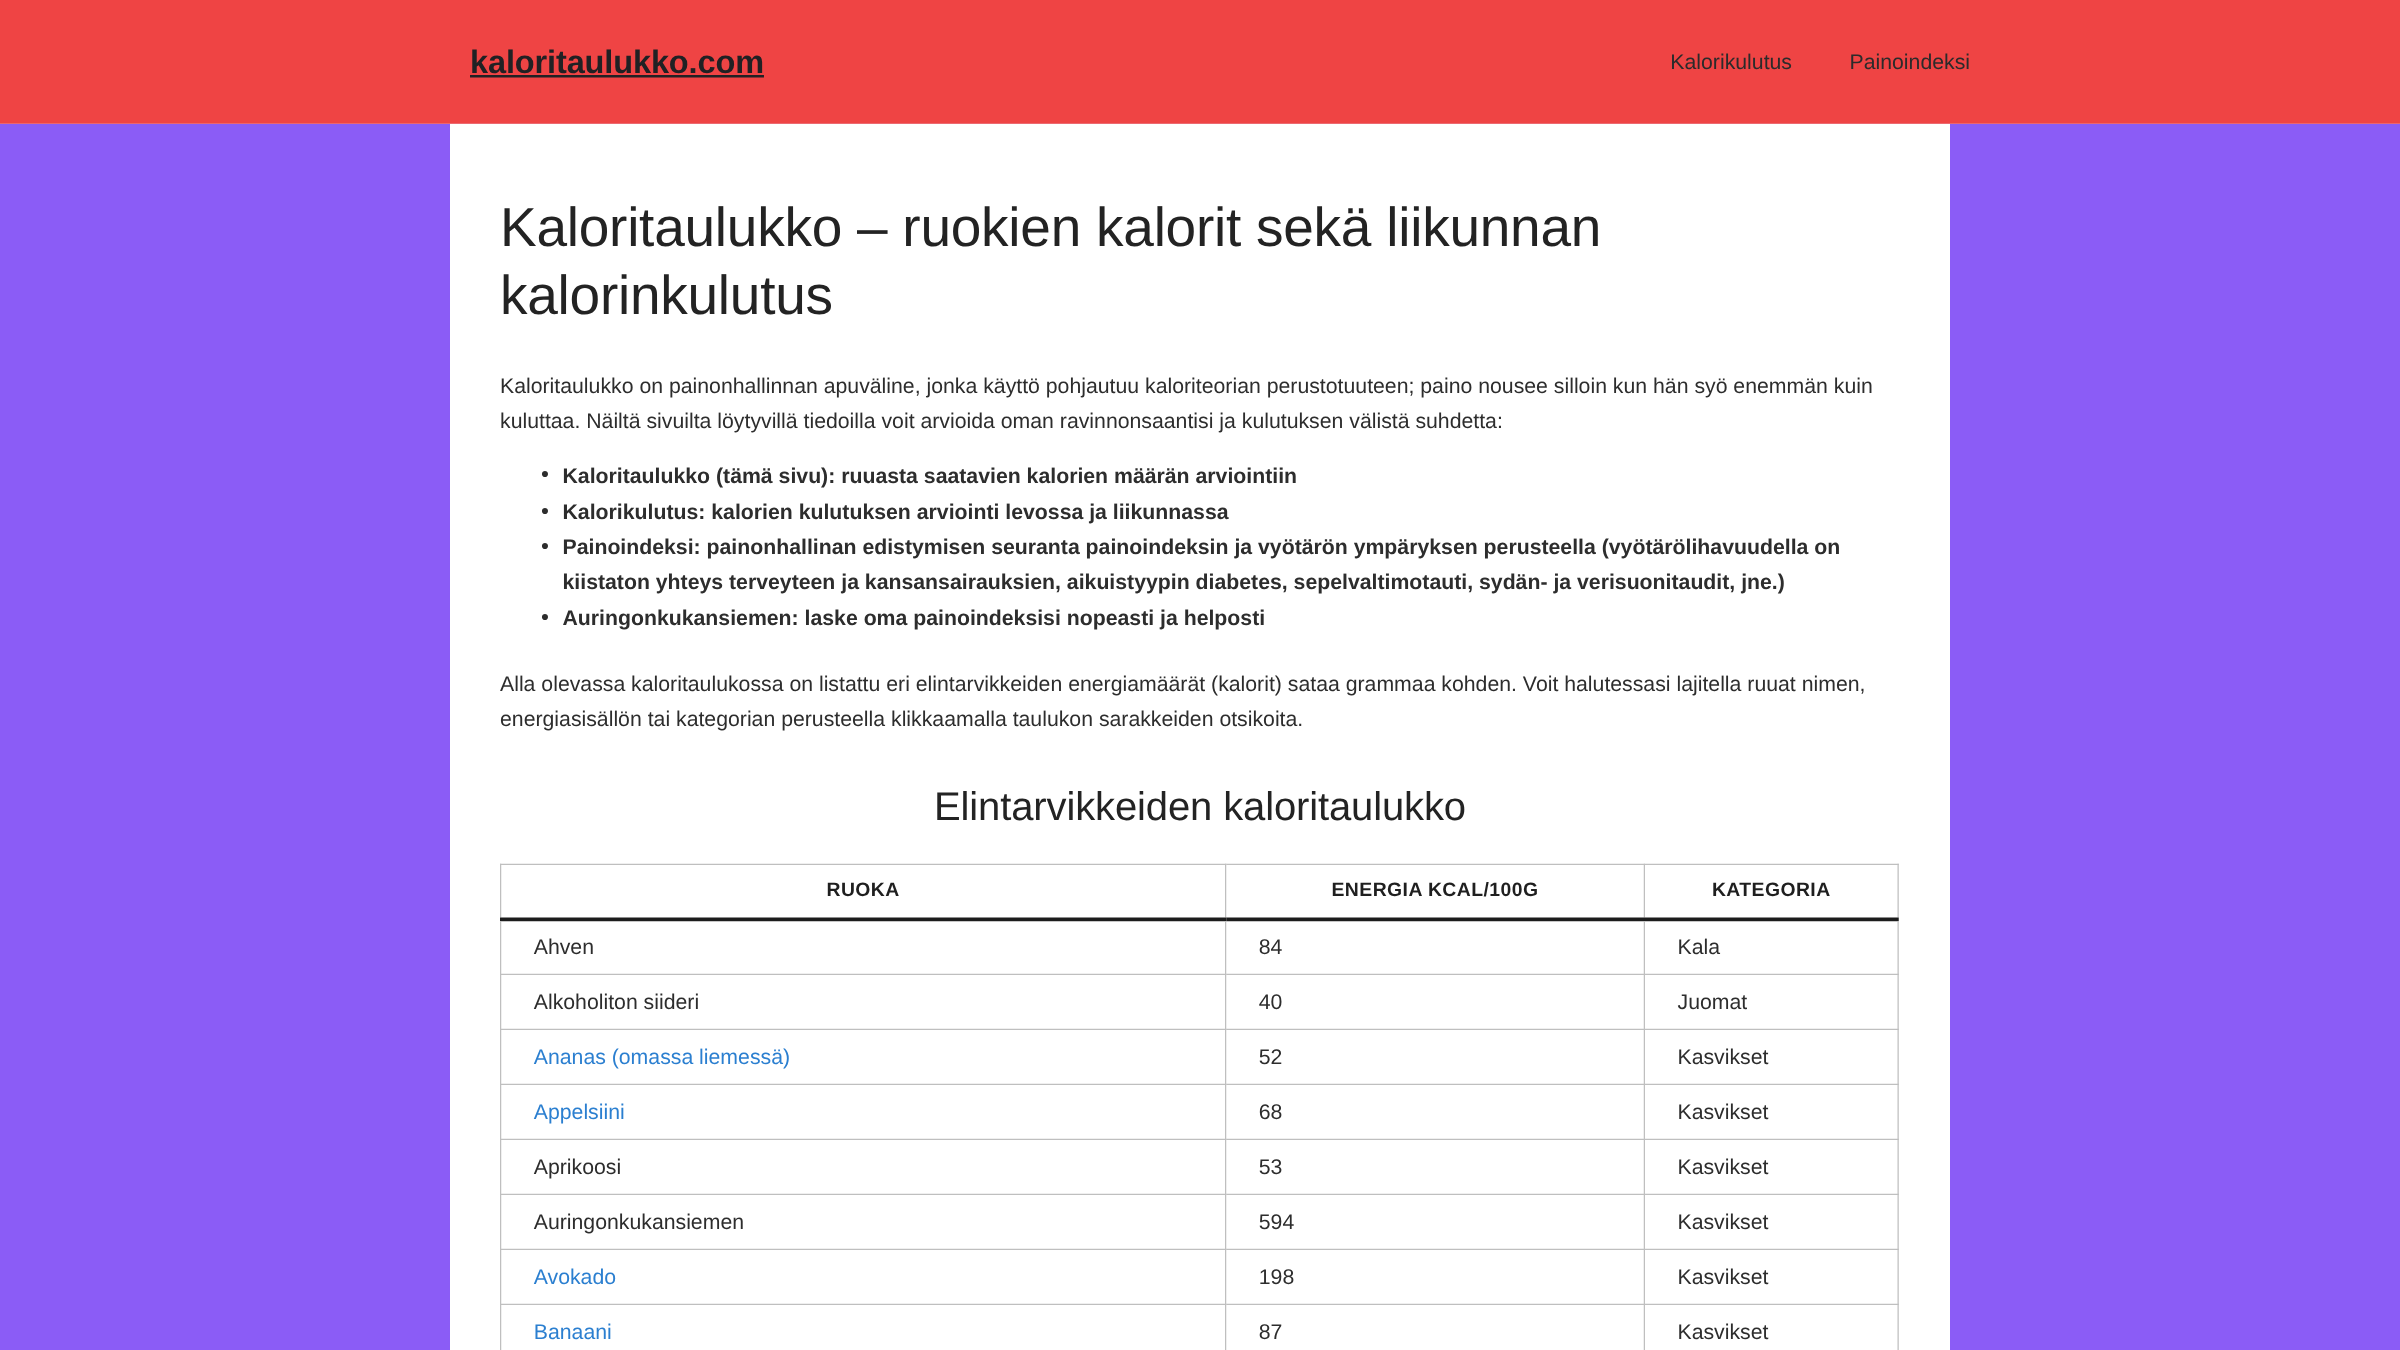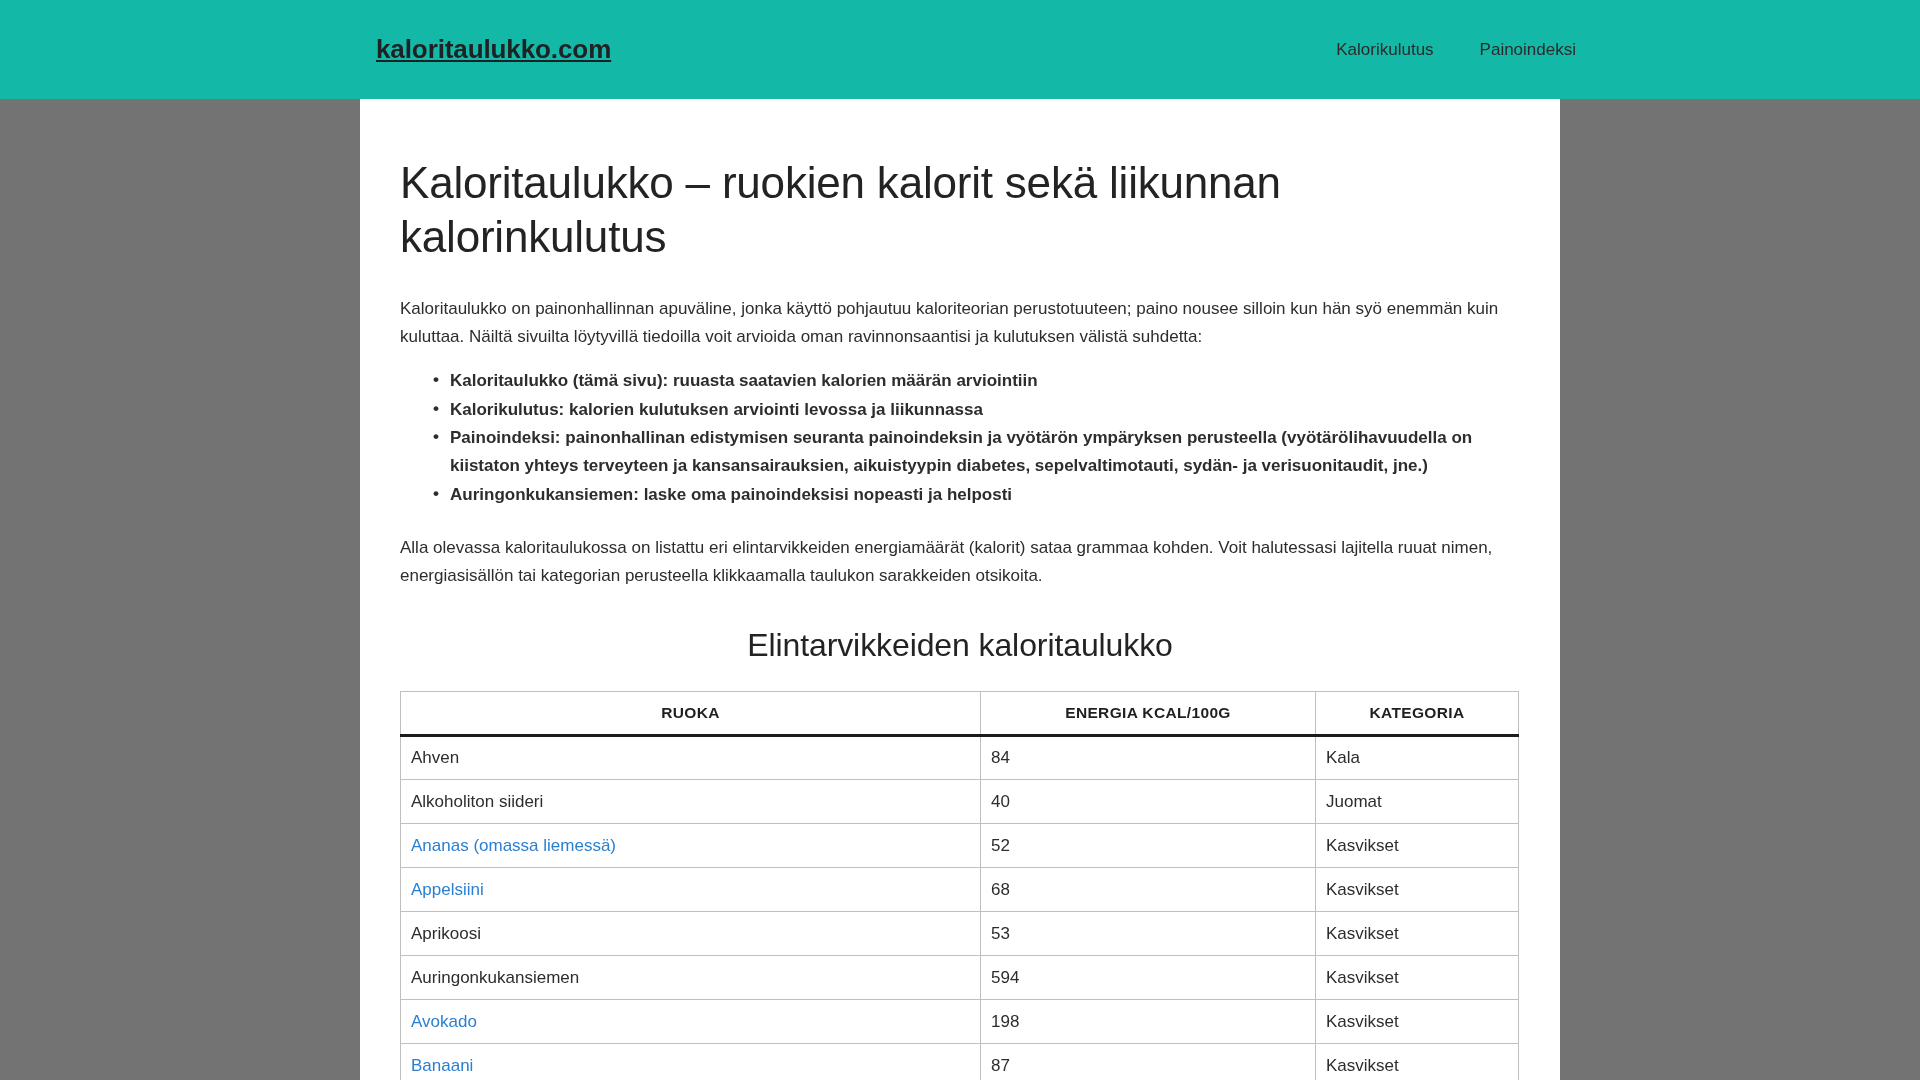--- a/index.html
+++ b/index.html
@@ -9,21 +9,21 @@
     width: 1920px;
     height: 1080px;
     overflow: hidden;
     background: #f5f7f8;
     font-family: "Liberation Sans", sans-serif;
     -webkit-font-smoothing: antialiased;
   }
 
   
   .site-header {
-    background: #14b8a6;
+    background: #ef4444;
     height: 99px;
     width: 100%;
     display: flex;
     align-items: center;
     position: relative;
     padding-left: 32px;
   }
   .header-inner {
     width: 1200px;
     margin: 0 auto;
@@ -46,21 +46,21 @@
   }
   .nav-link {
     font-size: 17px;
     color: #2b2b2b;
     text-decoration: none;
     white-space: nowrap;
   }
 
   
   .page-body {
-    background: #737373;
+    background: #8b5cf6;
     height: 981px;
     width: 100%;
   }
   .content-card {
     width: 1200px;
     margin: 0 auto;
     background: #ffffff;
     padding: 30px 40px 60px 40px;
     min-height: 981px;
   }
@@ -136,21 +136,21 @@
     color: #1f1f1f;
     height: 44px;
     vertical-align: middle;
     text-transform: uppercase;
   }
   table.calorie-table tbody td {
     font-size: 17px;
     color: #2d2d2d;
     height: 44px;
     vertical-align: middle;
-    padding: 0 10px;
+    padding: 0 26px;
   }
   table.calorie-table col.col-food   { width: 580px; }
   table.calorie-table col.col-energy { width: 335px; }
   table.calorie-table col.col-cat    { width: 203px; }
 
   a.food-link {
     color: #2b7fd0;
     text-decoration: none;
   }
 </style>

